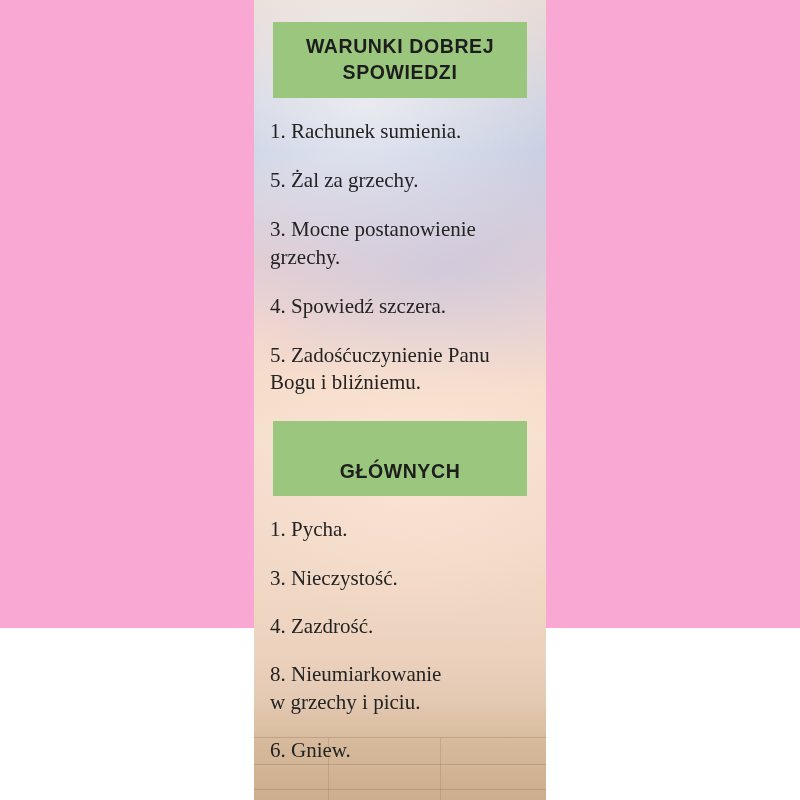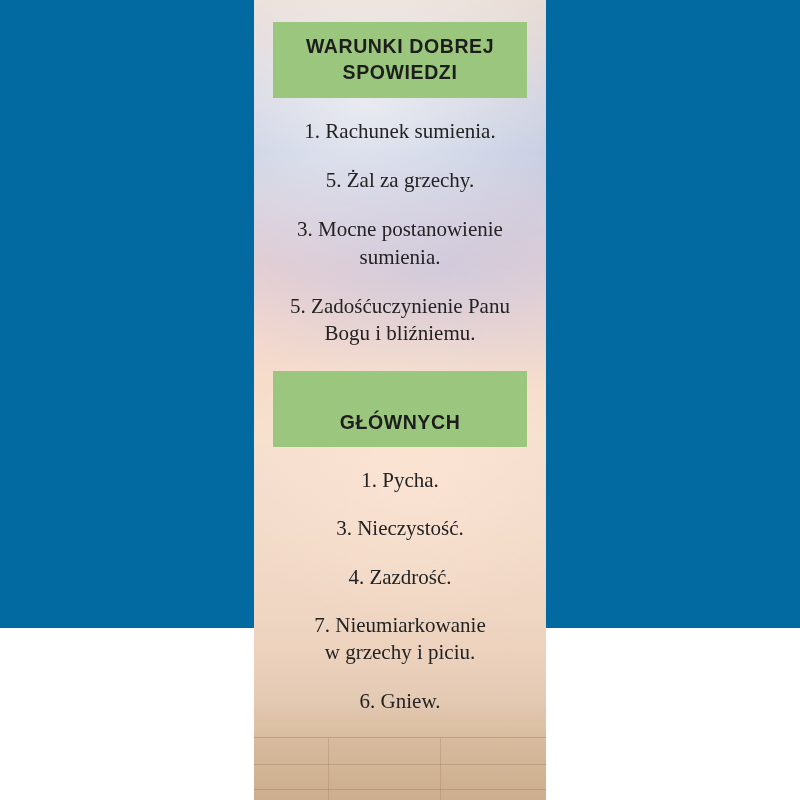--- a/index.html
+++ b/index.html
@@ -10,21 +10,21 @@
   body {
     width: 800px;
     height: 800px;
     font-family: "Liberation Serif", serif;
     overflow: hidden;
   }
   .page {
     position: relative;
     width: 800px;
     height: 628px;
-    background: #0369a1;
+    background: #f9a8d4;
   }
   
   .card {
     position: absolute;
     left: 254px;
     top: 0;
     width: 292px;
     height: 800px;
     overflow: hidden;
     background:
@@ -119,24 +119,23 @@
     box-sizing: border-box;
   }
   .banner-1 {
     margin: 22px 19px 0 19px;
   }
   .banner-2 {
     margin: 24px 19px 0 19px;
   }
 
   .list {
-    margin: 8px;
+    margin: 0;
     padding: 0;
     list-style: none;
-    text-align: center;
     color: #232323;
     font-family: "Liberation Serif", serif;
     font-size: 21px;
     line-height: 1.3;
   }
   .list li {
     margin: 0;
     padding: 0 16px;
   }
   .list-1 { margin-top: 20px; }
@@ -170,21 +169,24 @@
 
       <ul class="list list-1">
         <li>
           <span class="line2">1. Rachunek sumienia.</span>
         </li>
         <li>
           <span class="line2">5. Żal za grzechy.</span>
         </li>
         <li>
           <span class="line2">3. Mocne postanowienie</span>
-          <span class="line2">sumienia.</span>
+          <span class="line2">grzechy.</span>
+        </li>
+        <li>
+          <span class="line2">4. Spowiedź szczera.</span>
         </li>
         <li>
           <span class="line2">5. Zadośćuczynienie Panu</span>
           <span class="line2">Bogu i bliźniemu.</span>
         </li>
       </ul>
 
       <div class="banner banner-2">
         <br>
         <span>GŁÓWNYCH</span>
@@ -194,21 +196,21 @@
         <li>
           <span class="line2">1. Pycha.</span>
         </li>
         <li>
           <span class="line2">3. Nieczystość.</span>
         </li>
         <li>
           <span class="line2">4. Zazdrość.</span>
         </li>
         <li>
-          <span class="line2">7. Nieumiarkowanie</span>
+          <span class="line2">8. Nieumiarkowanie</span>
           <span class="line2">w grzechy i piciu.</span>
         </li>
         <li>
           <span class="line2">6. Gniew.</span>
         </li>
 
       </ul>
 
     </div>
   </div>

